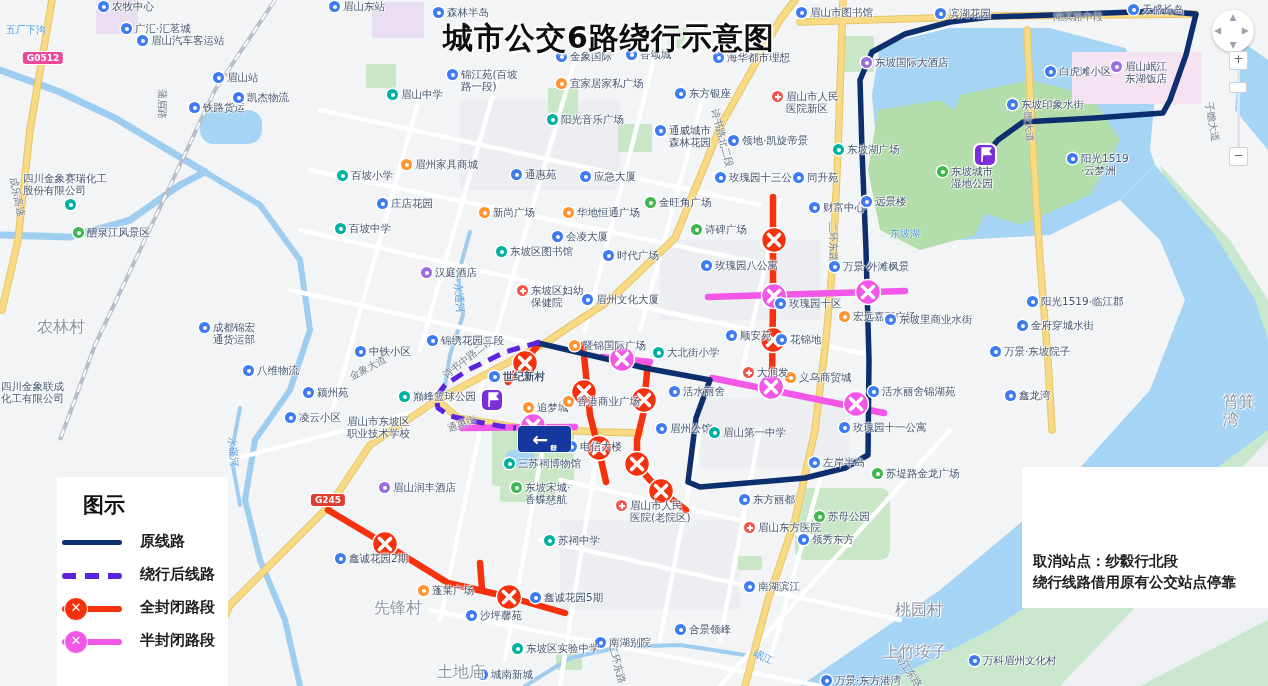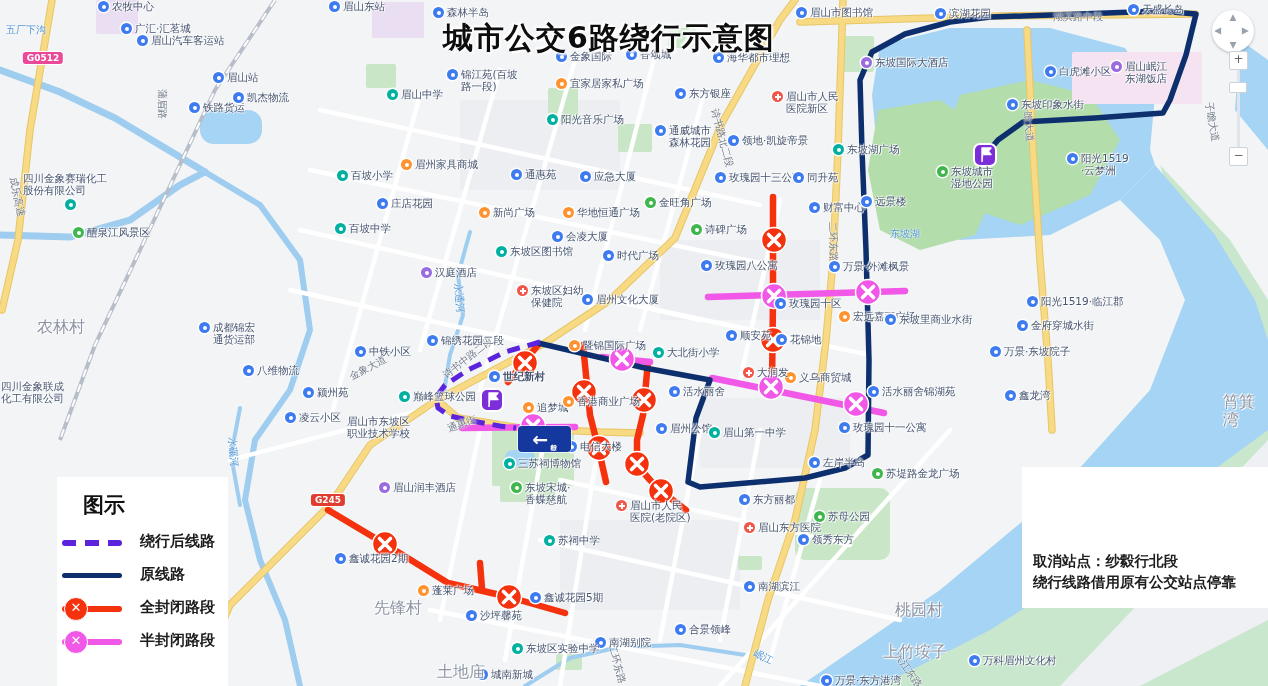--- a/index.html
+++ b/index.html
@@ -335,29 +335,29 @@
       <div class="shield r" style="left: 328px; top: 500px;">G245</div>
     </div>
 
   <div id="title">城市公交6路绕行示意图</div>
 
   <div id="legend">
     <h2>图示</h2>
     <div id="legend-rows">
         <div class="leg-row">
           <span class="leg-swatch">
+            <span class="leg-line navy"></span>
+          </span>
+          <span class="leg-label">原线路</span>
+        </div>
+        <div class="leg-row">
+          <span class="leg-swatch">
             <span class="leg-line dashed"></span>
           </span>
           <span class="leg-label">绕行后线路</span>
-        </div>
-        <div class="leg-row">
-          <span class="leg-swatch">
-            <span class="leg-line navy"></span>
-          </span>
-          <span class="leg-label">原线路</span>
         </div>
         <div class="leg-row">
           <span class="leg-swatch">
             <span class="leg-line red"></span>
             <span class="leg-x red">✕</span>
           </span>
           <span class="leg-label">全封闭路段</span>
         </div>
         <div class="leg-row">
           <span class="leg-swatch">

